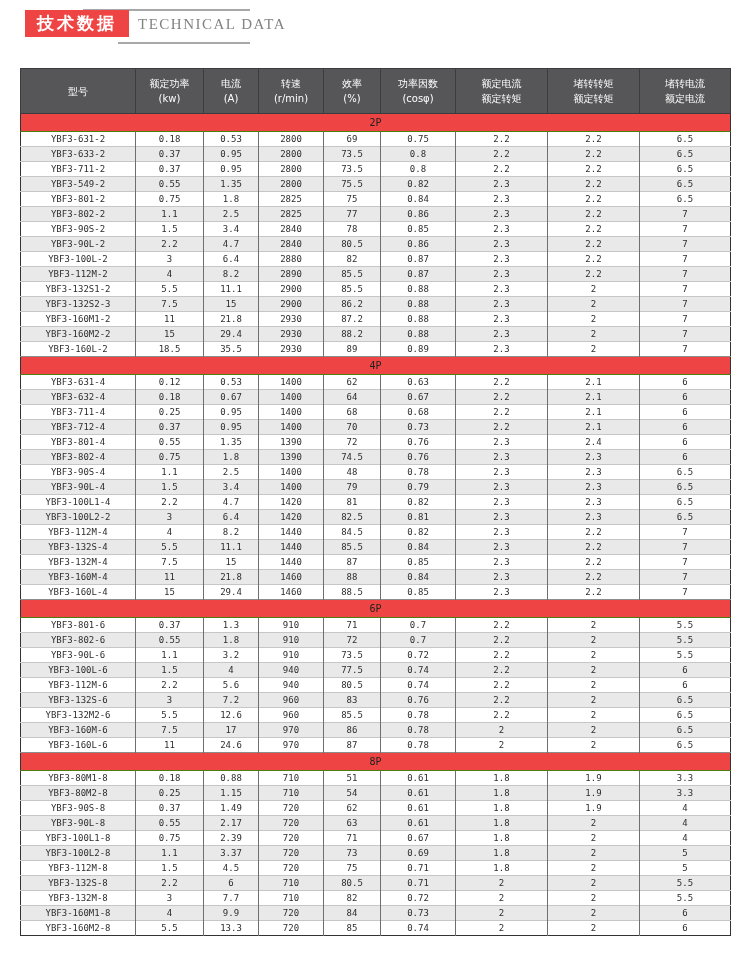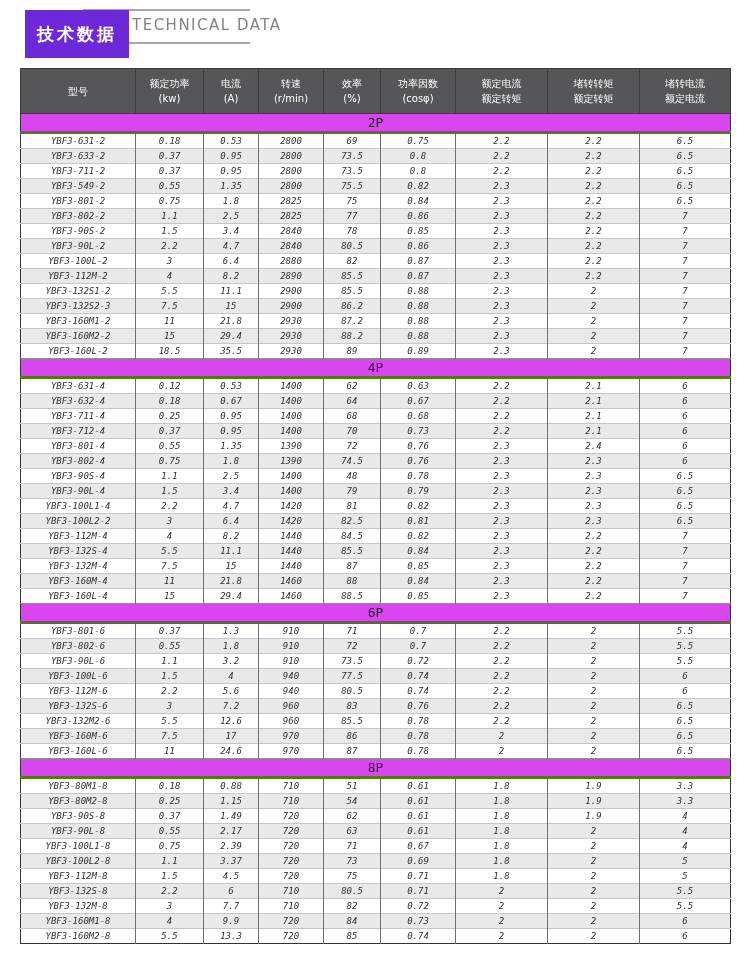--- a/index.html
+++ b/index.html
@@ -7,28 +7,28 @@
     width:750px;height:974px;background:#ffffff;
     font-family:"DejaVu Sans", sans-serif;
     -webkit-font-smoothing:antialiased;
   }
   
   .titlebar{position:relative;height:68px;}
   .title-rule{position:absolute;height:2px;background:#a8a8a8;}
   .title-rule.top{left:83px;top:9px;width:167px;}
   .title-rule.bottom{left:118px;top:42px;width:132px;}
   .title-box{
-    position:absolute;left:25px;top:10px;height:48px;
-    background:#6d28d9;color:#ffffff;
+    position:absolute;left:25px;top:10px;height:27px;
+    background:#ef4444;color:#ffffff;
     display:flex;align-items:center;
     padding:0 12px;font-size:17px;letter-spacing:3px;font-weight:bold;
   }
   .title-en{
-    position:absolute;left:132px;top:16px;
-    color:#838383;font-size:15px;letter-spacing:1.5px;
+    position:absolute;left:138px;top:16px;
+    color:#838383;font-size:15px;letter-spacing:1.5px;font-family:Liberation Serif, serif;
   }
   
   table.tech{
     border-collapse:collapse;table-layout:fixed;
     width:710px;margin-left:20px;
     border:1px solid #333333;
   }
   table.tech th{
     background:#565658;color:#ffffff;
     font-weight:normal;font-size:10px;line-height:1.5;
@@ -39,26 +39,26 @@
     padding:0;margin:0;
     font-family:"DejaVu Sans Mono", monospace;
     font-size:9px;height:14px;line-height:14px;
     text-align:center;vertical-align:middle;
     color:#2e2e2e;white-space:nowrap;overflow:hidden;
     border-left:1px solid #6f6f6f;
     border-top:1px solid #c6c6c6;
   }
   table.tech td:first-child{border-left:none;}
   tr.section-row td{
-    height:17px;line-height:17px;font-size:13px;
-    background:#d946ef;color:#222222;
-    border-top:1px solid #8d8d8d;border-bottom:3px solid #4d7c0f;
+    height:17px;line-height:17px;font-size:10px;
+    background:#ef4444;color:#222222;
+    border-top:1px solid #8d8d8d;border-bottom:1px solid #4d7c0f;
     border-left:none;
   }
-  tbody tr.data-row{background:#ffffff;font-style:italic;}
+  tbody tr.data-row{background:#ffffff;}
   tbody tr:nth-child(odd):not(.section-row){background:#e9e9e9;}
   
   col.c0{width:115px;} col.c1{width:68px;} col.c2{width:55px;}
   col.c3{width:65px;}  col.c4{width:57px;} col.c5{width:75px;}
   col.c6{width:92px;}  col.c7{width:92px;} col.c8{width:91px;}
 </style>
 </head>
 <body>
 
 <div class="titlebar">

